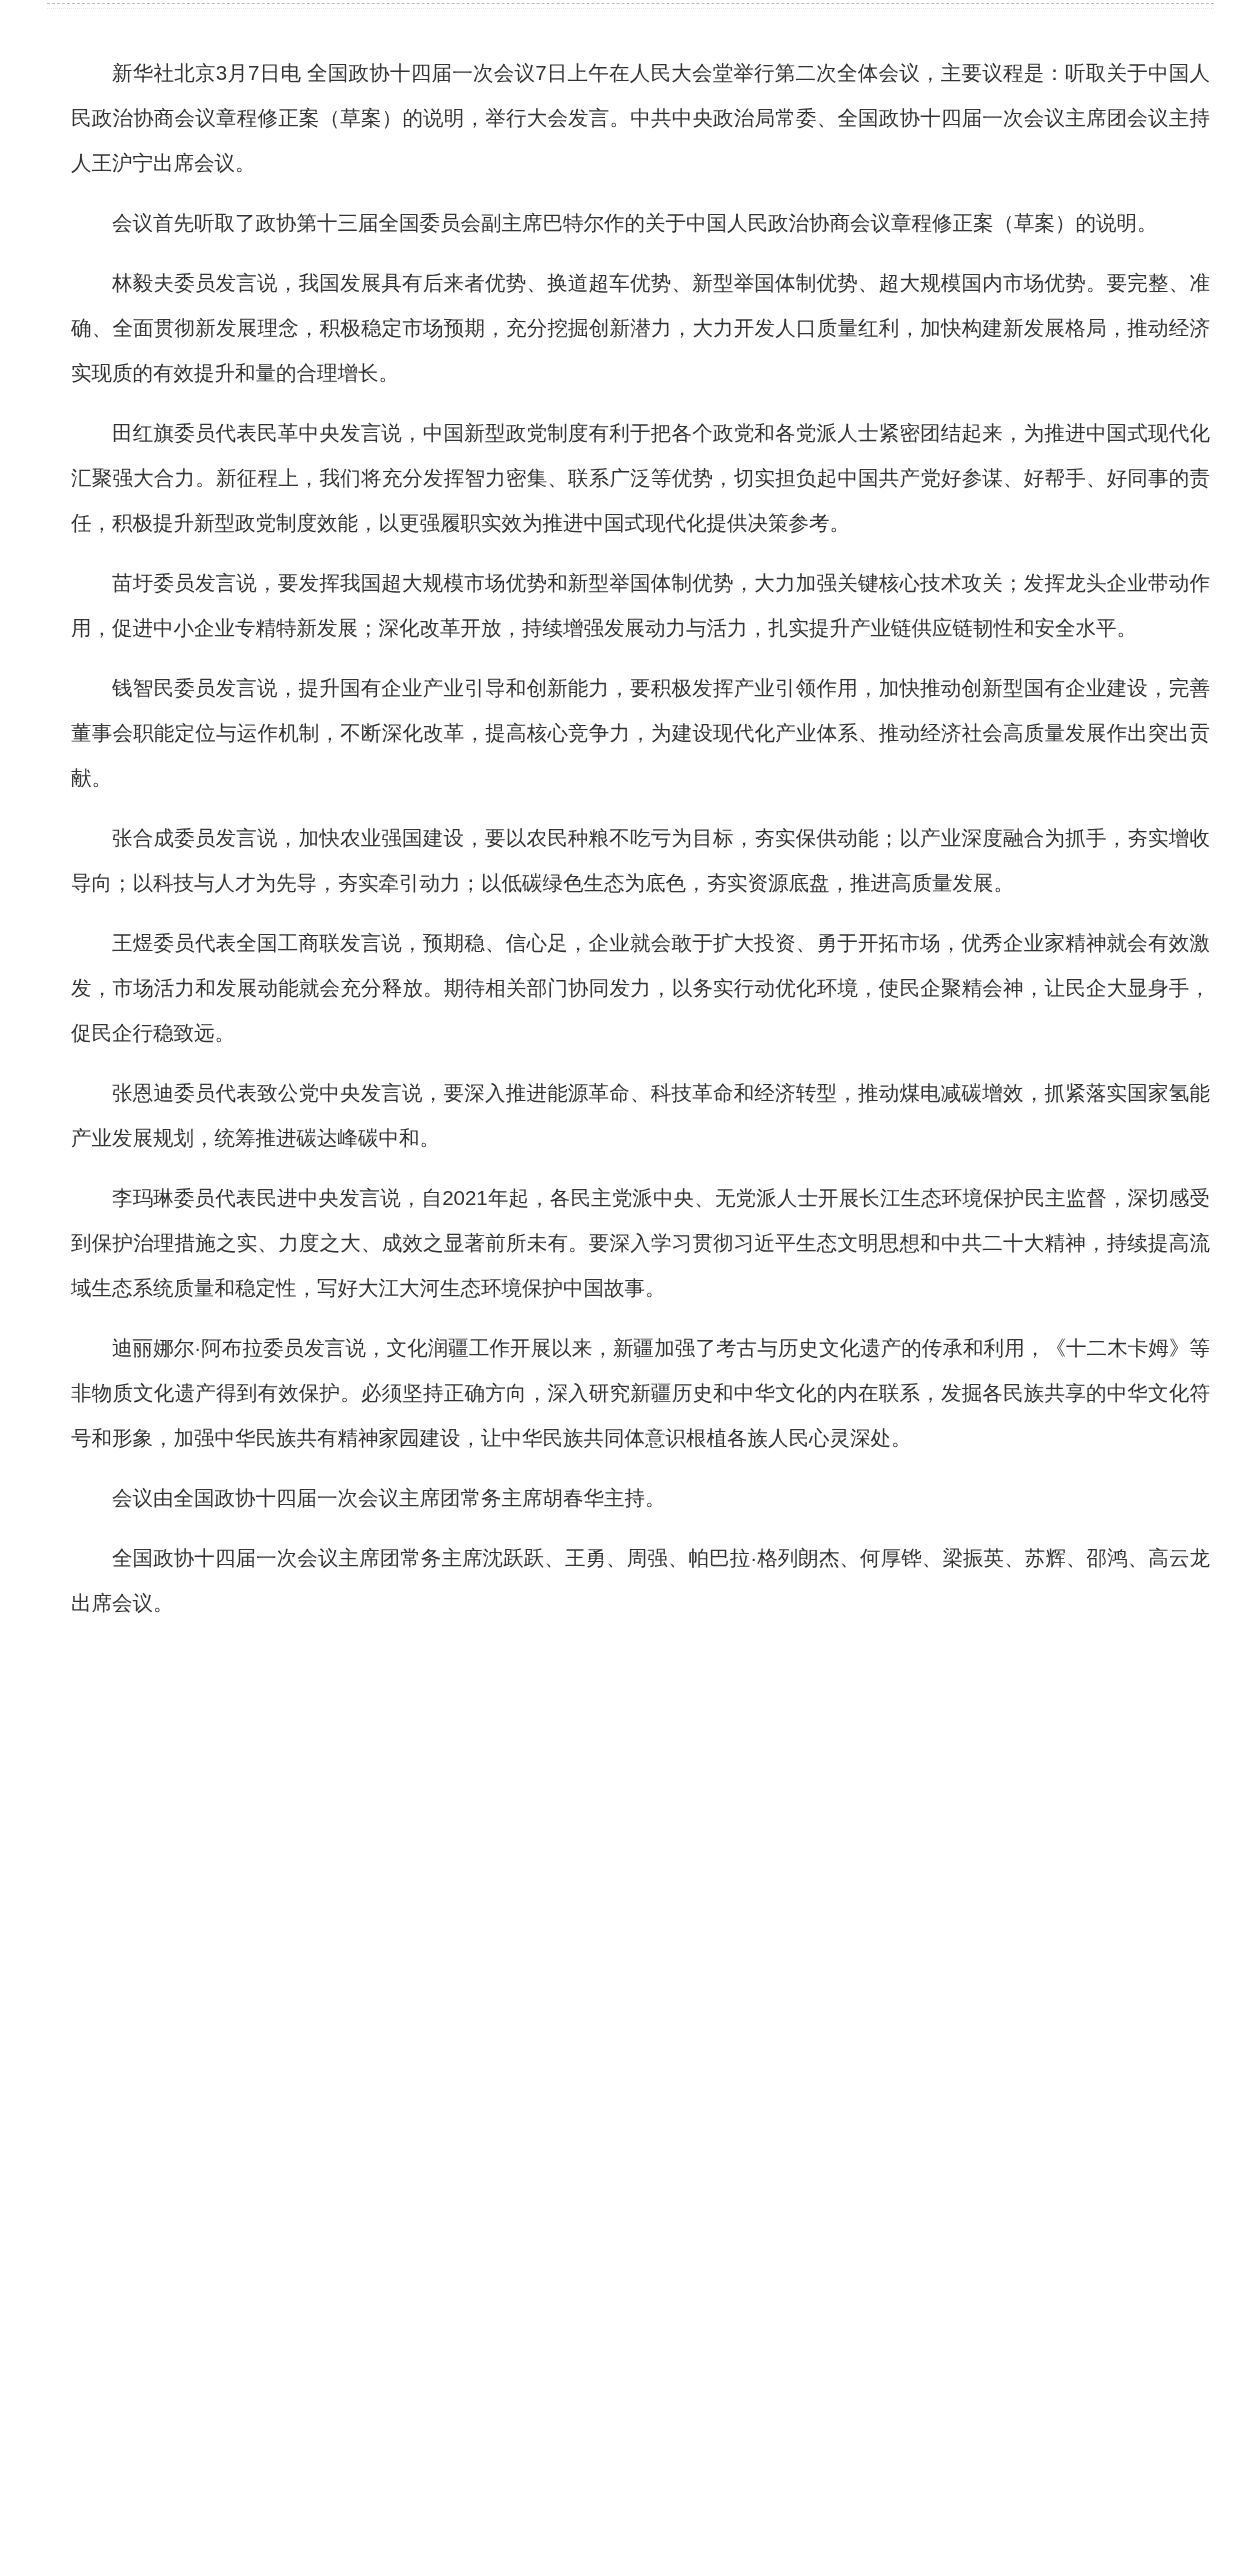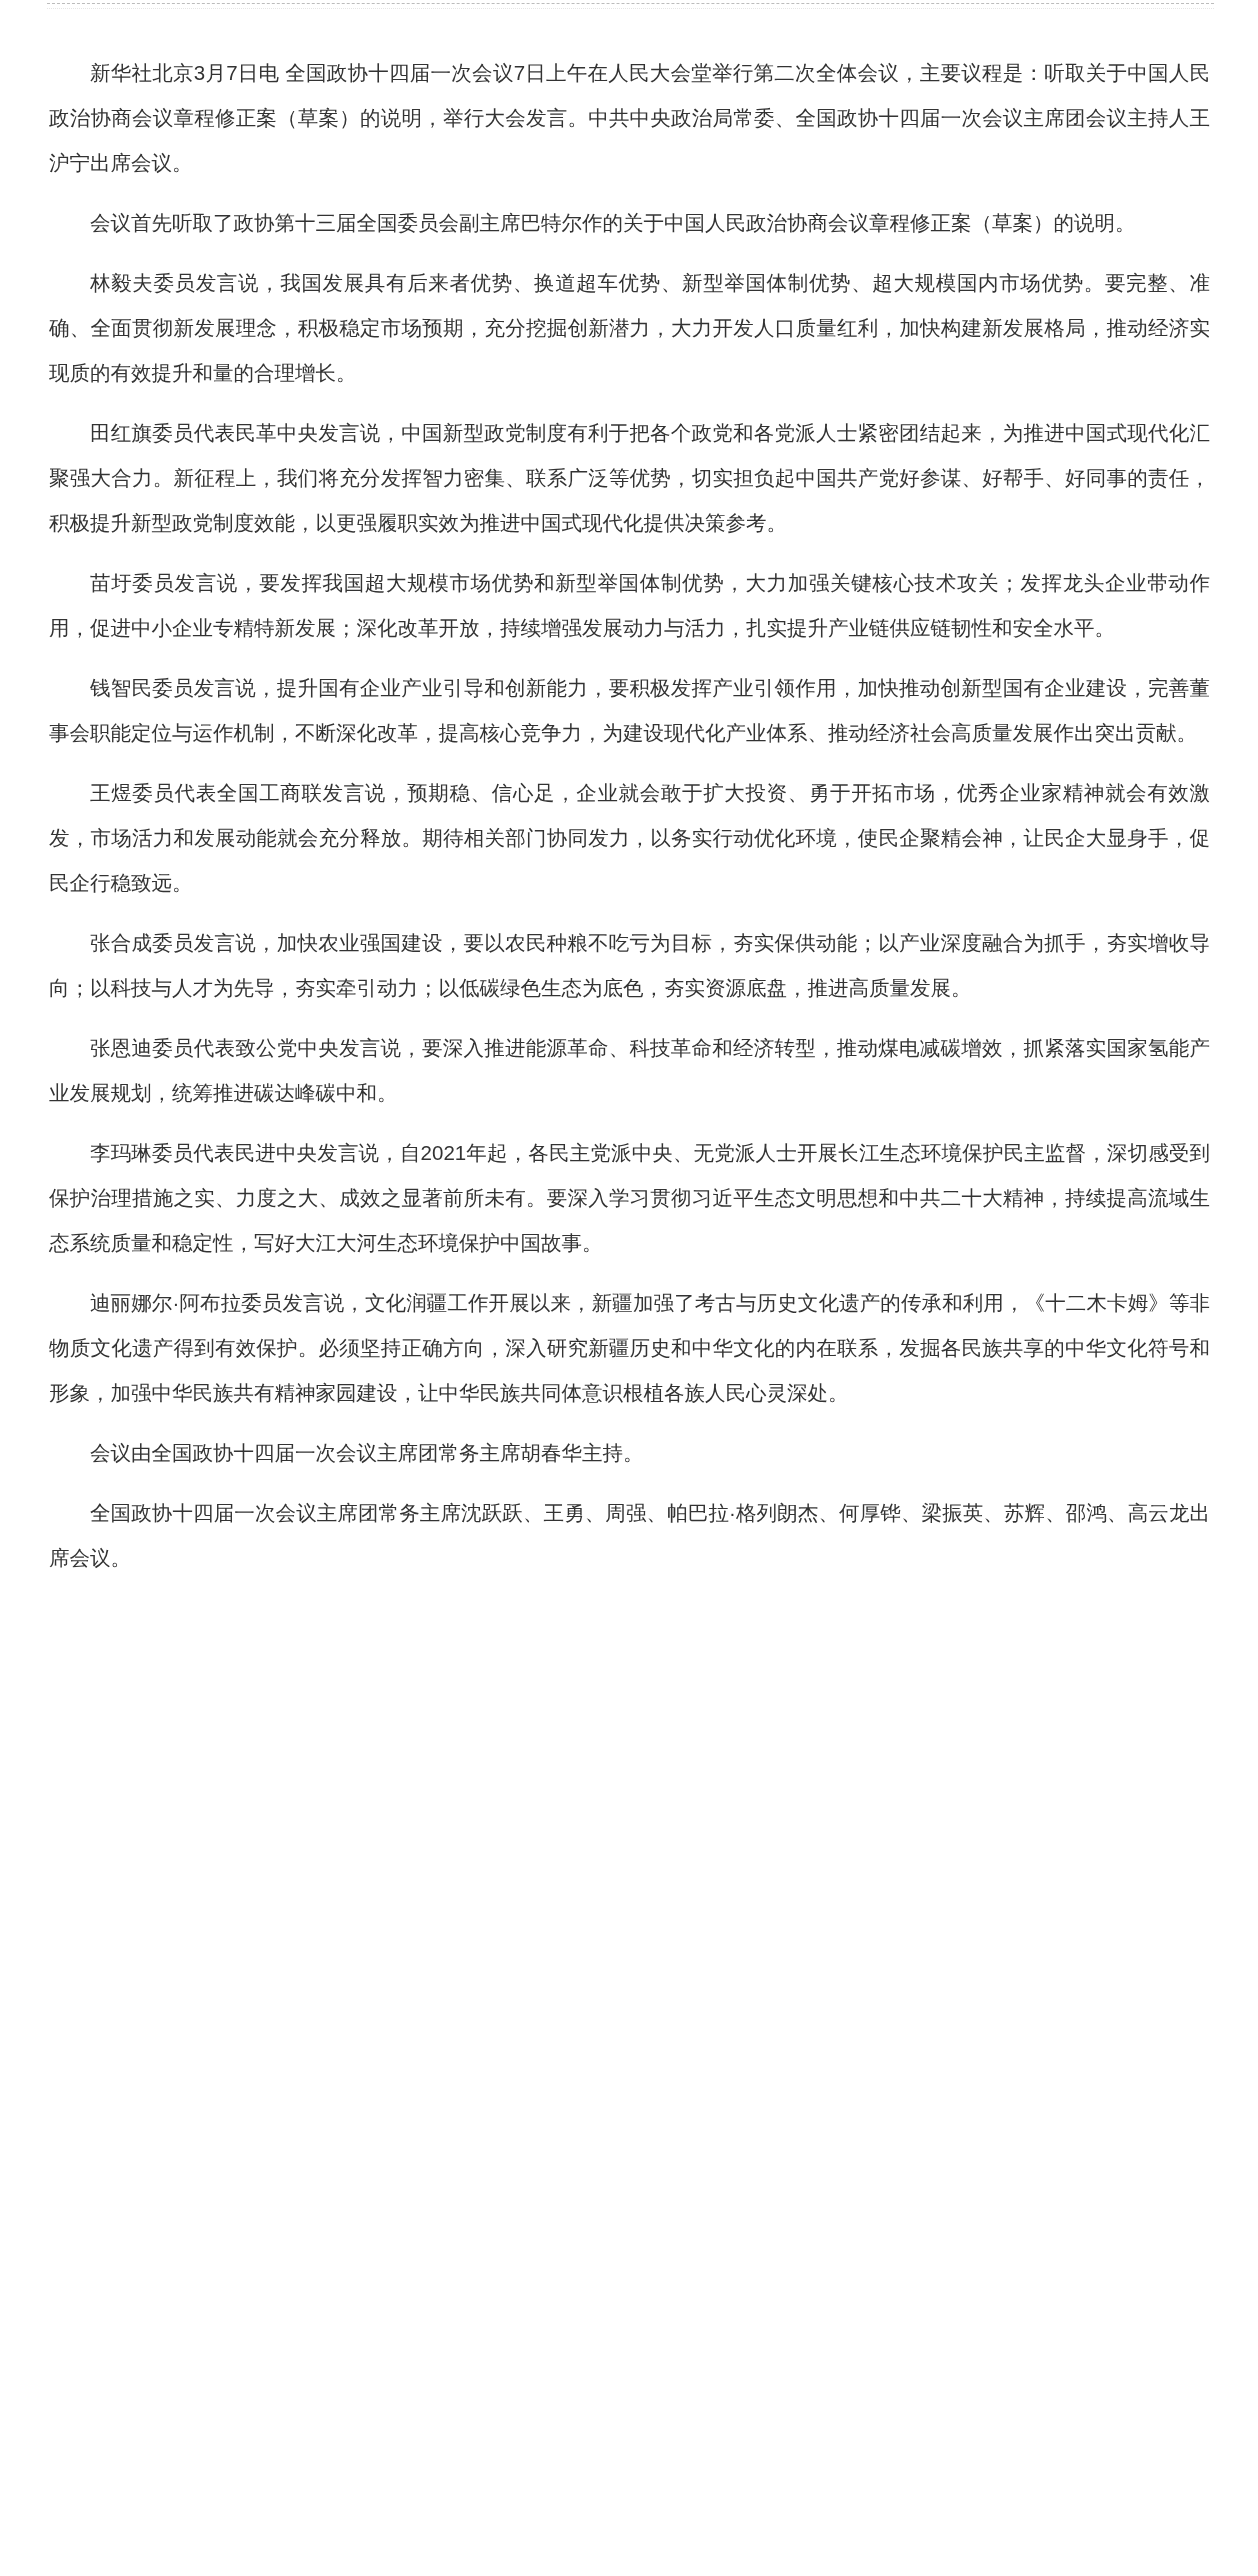--- a/index.html
+++ b/index.html
@@ -16,20 +16,21 @@
   }
   .top-rule {
     margin: 2.8px 0 0 47px;
     width: 1167px;
     height: 4.7px;
     border-top: 0.9px dashed #bcbcbc;
     border-bottom: 0.9px dotted #e6e6e6;
   }
   .article {
     padding: 41px 49px 0 49px;
+    margin-left: 22px;
   }
   .article p {
     margin: 0 0 15px 0;
     font-size: 20.5px;
     line-height: 45px;
     text-indent: 2em;
     text-align: justify;
     font-weight: 400;
     color: #333333;
     word-break: break-all;
@@ -40,21 +41,21 @@
 
 <div class="top-rule"></div>
 
 <main class="article">
   <p>新华社北京3月7日电 全国政协十四届一次会议7日上午在人民大会堂举行第二次全体会议，主要议程是：听取关于中国人民政治协商会议章程修正案（草案）的说明，举行大会发言。中共中央政治局常委、全国政协十四届一次会议主席团会议主持人王沪宁出席会议。</p>
   <p>会议首先听取了政协第十三届全国委员会副主席巴特尔作的关于中国人民政治协商会议章程修正案（草案）的说明。</p>
   <p>林毅夫委员发言说，我国发展具有后来者优势、换道超车优势、新型举国体制优势、超大规模国内市场优势。要完整、准确、全面贯彻新发展理念，积极稳定市场预期，充分挖掘创新潜力，大力开发人口质量红利，加快构建新发展格局，推动经济实现质的有效提升和量的合理增长。</p>
   <p>田红旗委员代表民革中央发言说，中国新型政党制度有利于把各个政党和各党派人士紧密团结起来，为推进中国式现代化汇聚强大合力。新征程上，我们将充分发挥智力密集、联系广泛等优势，切实担负起中国共产党好参谋、好帮手、好同事的责任，积极提升新型政党制度效能，以更强履职实效为推进中国式现代化提供决策参考。</p>
   <p>苗圩委员发言说，要发挥我国超大规模市场优势和新型举国体制优势，大力加强关键核心技术攻关；发挥龙头企业带动作用，促进中小企业专精特新发展；深化改革开放，持续增强发展动力与活力，扎实提升产业链供应链韧性和安全水平。</p>
   <p>钱智民委员发言说，提升国有企业产业引导和创新能力，要积极发挥产业引领作用，加快推动创新型国有企业建设，完善董事会职能定位与运作机制，不断深化改革，提高核心竞争力，为建设现代化产业体系、推动经济社会高质量发展作出突出贡献。</p>
+  <p>张合成委员发言说，加快农业强国建设，要以农民种粮不吃亏为目标，夯实保供动能；以产业深度融合为抓手，夯实增收导向；以科技与人才为先导，夯实牵引动力；以低碳绿色生态为底色，夯实资源底盘，推进高质量发展。</p>
   <p>王煜委员代表全国工商联发言说，预期稳、信心足，企业就会敢于扩大投资、勇于开拓市场，优秀企业家精神就会有效激发，市场活力和发展动能就会充分释放。期待相关部门协同发力，以务实行动优化环境，使民企聚精会神，让民企大显身手，促民企行稳致远。</p>
-  <p>张合成委员发言说，加快农业强国建设，要以农民种粮不吃亏为目标，夯实保供动能；以产业深度融合为抓手，夯实增收导向；以科技与人才为先导，夯实牵引动力；以低碳绿色生态为底色，夯实资源底盘，推进高质量发展。</p>
   <p>张恩迪委员代表致公党中央发言说，要深入推进能源革命、科技革命和经济转型，推动煤电减碳增效，抓紧落实国家氢能产业发展规划，统筹推进碳达峰碳中和。</p>
   <p>李玛琳委员代表民进中央发言说，自2021年起，各民主党派中央、无党派人士开展长江生态环境保护民主监督，深切感受到保护治理措施之实、力度之大、成效之显著前所未有。要深入学习贯彻习近平生态文明思想和中共二十大精神，持续提高流域生态系统质量和稳定性，写好大江大河生态环境保护中国故事。</p>
   <p>迪丽娜尔·阿布拉委员发言说，文化润疆工作开展以来，新疆加强了考古与历史文化遗产的传承和利用，《十二木卡姆》等非物质文化遗产得到有效保护。必须坚持正确方向，深入研究新疆历史和中华文化的内在联系，发掘各民族共享的中华文化符号和形象，加强中华民族共有精神家园建设，让中华民族共同体意识根植各族人民心灵深处。</p>
   <p>会议由全国政协十四届一次会议主席团常务主席胡春华主持。</p>
   <p>全国政协十四届一次会议主席团常务主席沈跃跃、王勇、周强、帕巴拉·格列朗杰、何厚铧、梁振英、苏辉、邵鸿、高云龙出席会议。</p>
 </main>
 
 
 </body></html>

